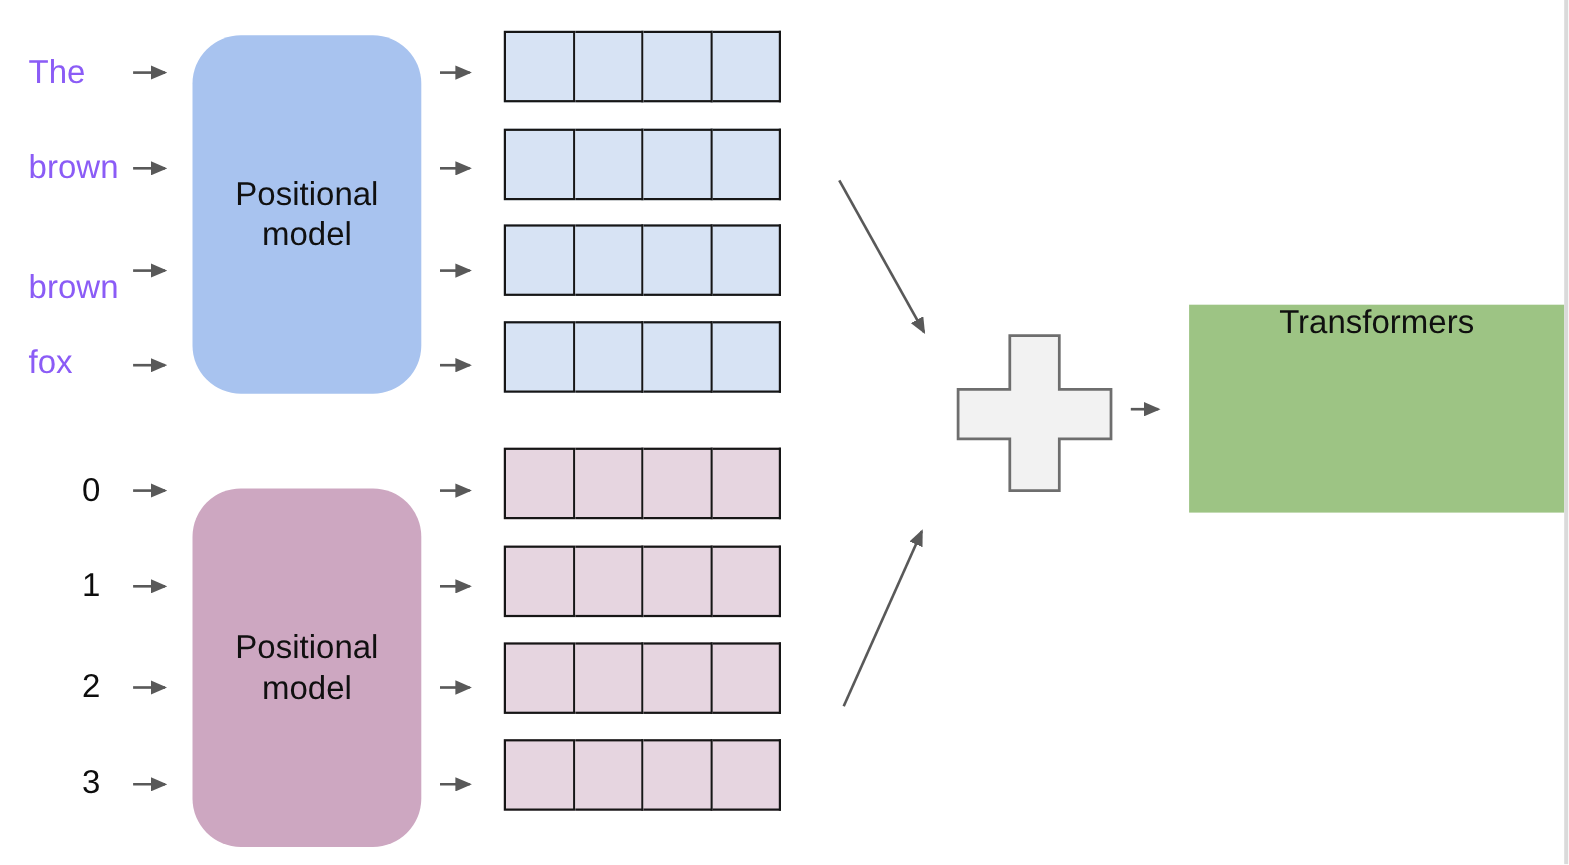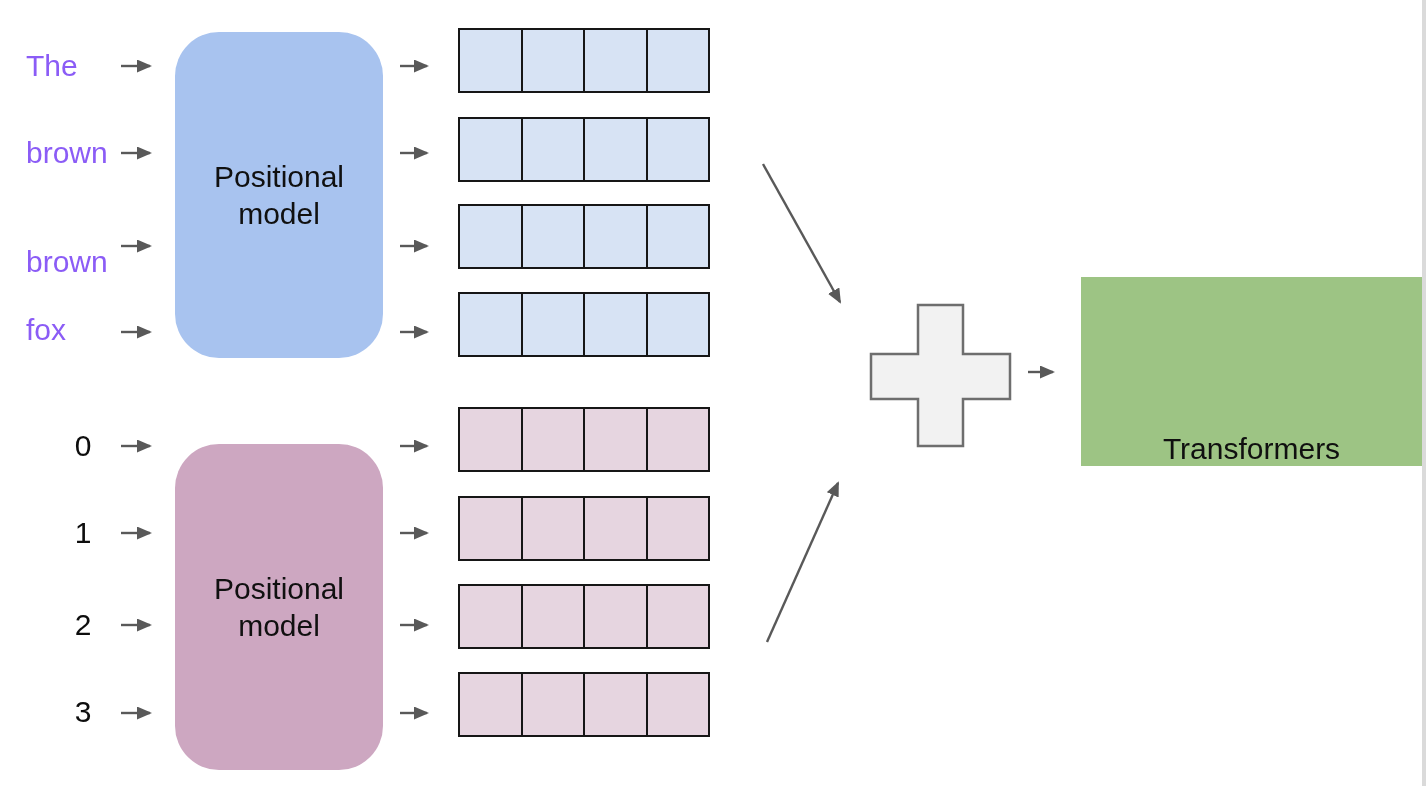--- a/index.html
+++ b/index.html
@@ -31,21 +31,21 @@
     position:absolute; left:458px; width:252px; height:65px; display:flex;
   }
   .vec-row .cell { flex:1; border:2px solid #161616; }
   .vec-row .cell:not(:first-child) { border-left:0; }
   .vec-row.blue .cell { background:#d7e3f4; }
   .vec-row.pink .cell { background:#e6d5e0; }
 
   
   .transformers-box {
     position:absolute; left:1081px; top:277px; width:341px; height:189px;
-    background:#9dc484; display:flex; align-items:flex-end; justify-content:center;
+    background:#9dc484; display:flex; align-items:flex-start; justify-content:center;
     font-size:30px; color:#101010;
   }
 
   
   .edge-strip {
     position:absolute; left:1422px; top:0; width:4px; height:786px; background:#dadada;
   }
 
   
   svg.overlay { position:absolute; left:0; top:0; pointer-events:none; }

